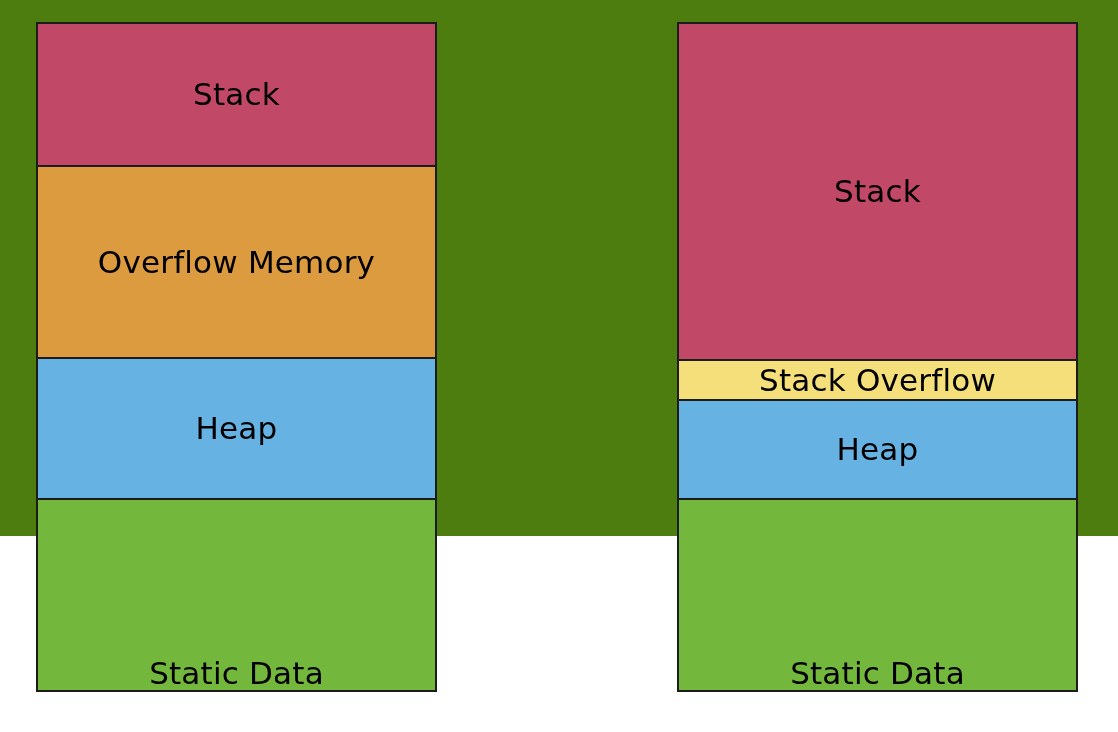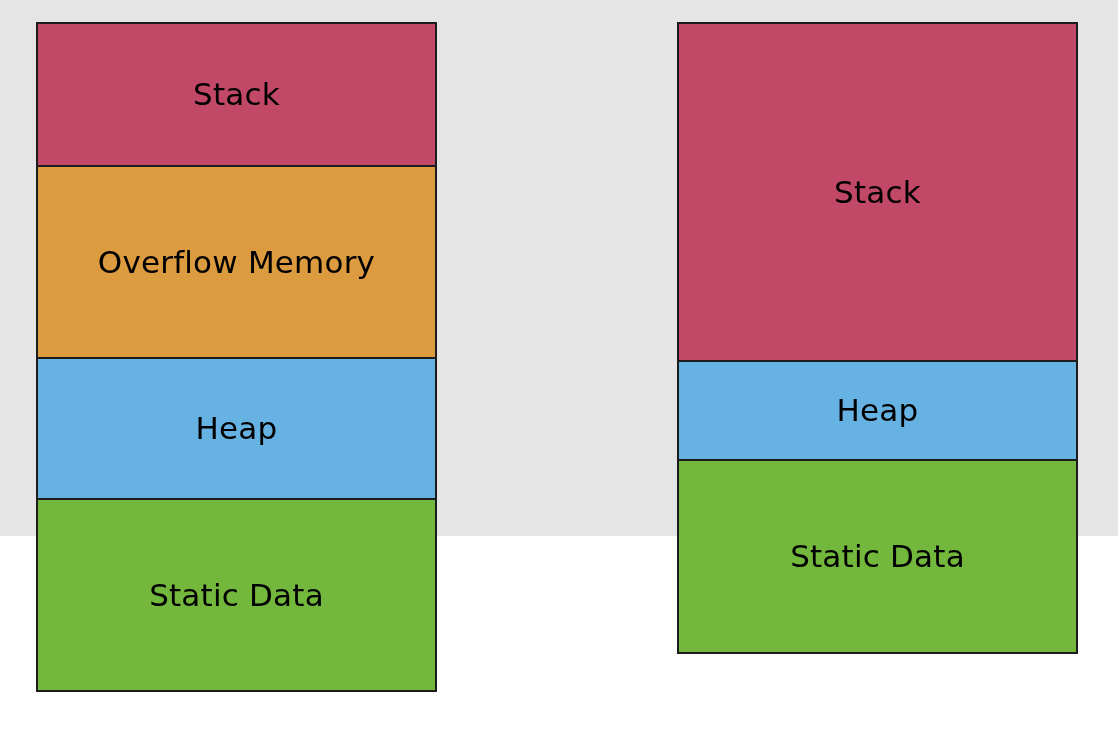--- a/index.html
+++ b/index.html
@@ -15,21 +15,21 @@
     overflow: hidden;
     font-family: "DejaVu Sans", "Liberation Sans", sans-serif;
   }
 
   .canvas {
     position: absolute;
     left: 0;
     top: 0;
     width: 1118px;
     height: 536px;
-    background: #e5e5e5;
+    background: #4d7c0f;
   }
 
   
   .mem-diagram {
     position: absolute;
     width: 401px;
     top: 22px;
     height: 678px;
     box-sizing: border-box;
     display: flex;
@@ -50,20 +50,21 @@
     color: #000000;
     font-size: 31px;
     line-height: 1.1;
     letter-spacing: 0.2px;
     white-space: nowrap;
     overflow: hidden;
     margin-bottom: -2px; 
   }
   .mem-block:last-child {
     margin-bottom: 8px;
+    align-items: flex-end;
   }
 
   .mem-label {
     display: block;
     pointer-events: none;
   }
 
   
   .mem-block.band {
     font-size: 31px;
@@ -93,20 +94,23 @@
     </div>
 
   </div>
 
   <div class="mem-diagram" id="diagram-after">
 
     <div class="mem-block" style="height:340px; background:#c24868;">
       <span class="mem-label">Stack</span>
     </div>
 
+    <div class="mem-block band" style="height:42px; background:#f5df7a;">
+      <span class="mem-label">Stack Overflow</span>
+    </div>
 
     <div class="mem-block" style="height:101px; background:#66b2e2;">
       <span class="mem-label">Heap</span>
     </div>
 
     <div class="mem-block" style="height:195px; background:#73b73c;">
       <span class="mem-label">Static Data</span>
     </div>
 
   </div>

